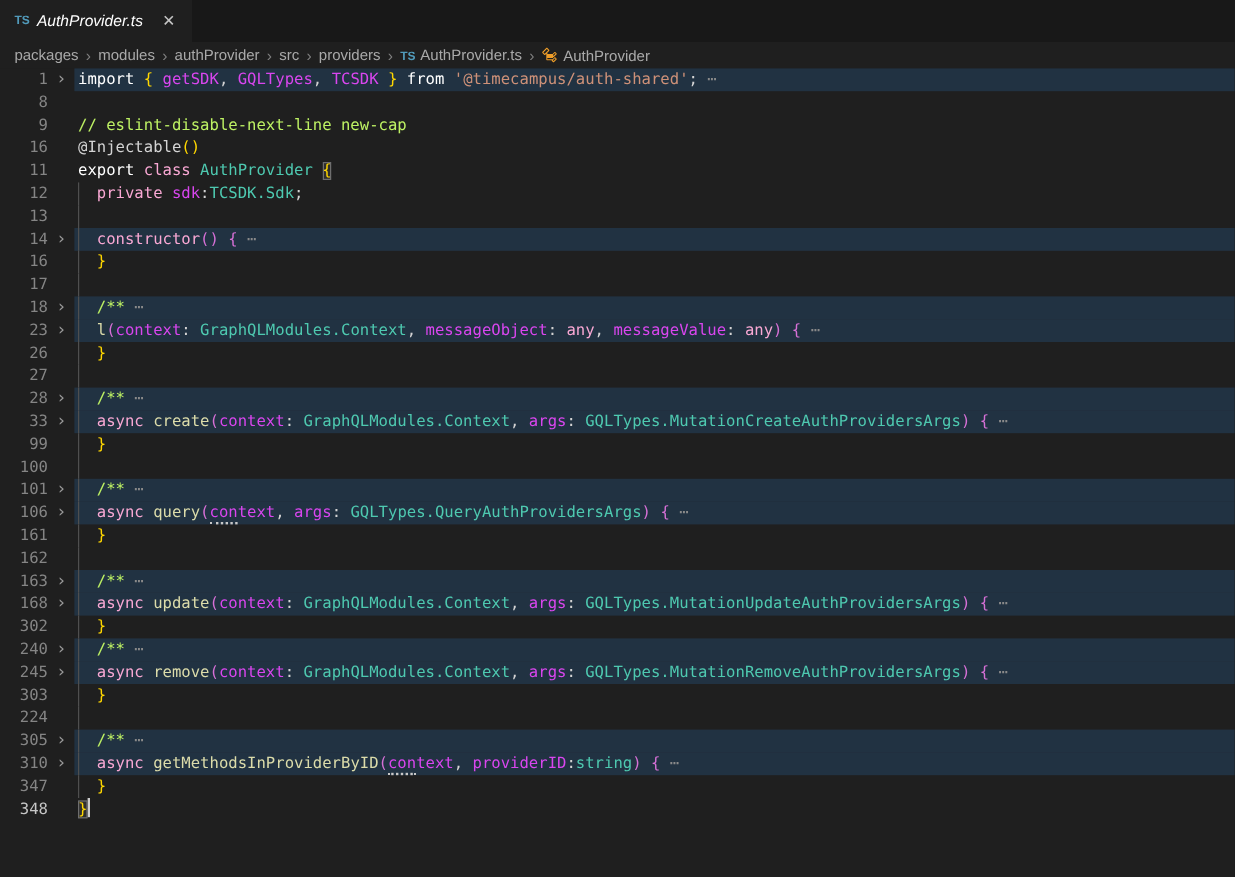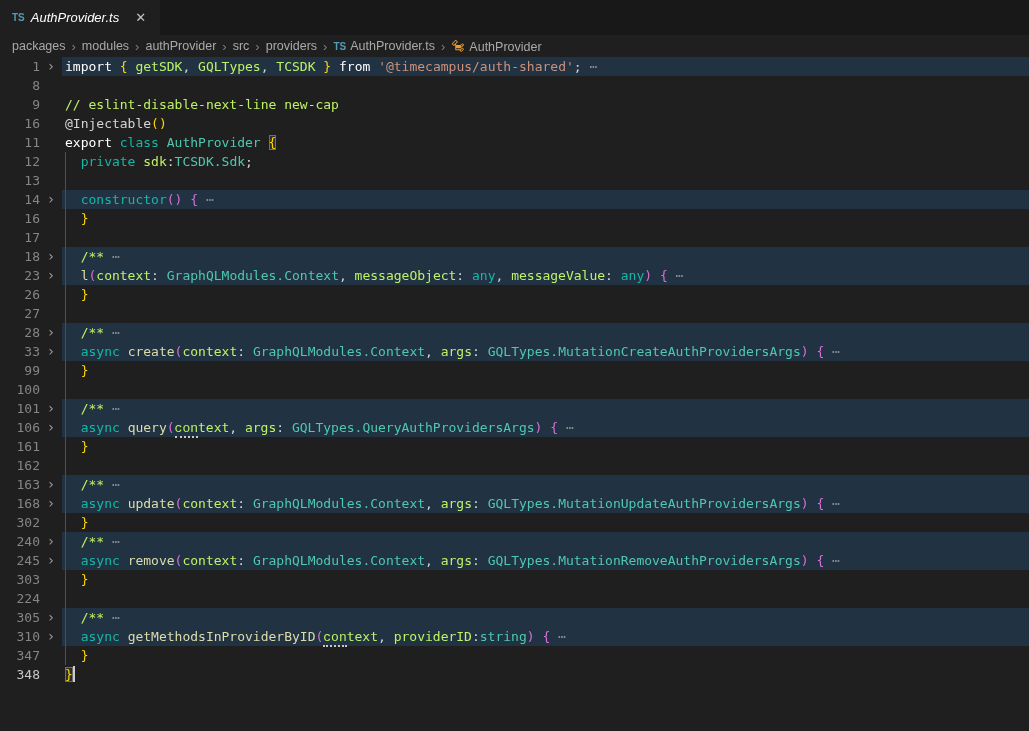--- a/index.html
+++ b/index.html
@@ -25,31 +25,31 @@
   .ln{width:40px;text-align:right;color:#858585;flex:none;user-select:none;}
   .ln.cur{color:#c6c6c6;text-align:right;}
   .chev{width:22px;flex:none;text-align:center;color:#9a9a9a;font-size:14px;user-select:none;cursor:pointer;}
   .code{flex:1;position:relative;padding-left:3px;color:#d4d4d4;}
   .row.hl .code{background:rgba(38,79,120,0.40);}
   .code.guide::before{content:'';position:absolute;left:3px;top:0;bottom:0;width:1px;background:#4f4f4f;}
   .code .s{position:relative;z-index:1;}
 
   
   .k1{color:#ffffff;}          
-  .k2{color:#14b8a6;}          
+  .k2{color:#f9a8d4;}          
   .ty{color:#4ec9b0;}          
-  .vr{color:#bef264;text-align:right;}          
+  .vr{color:#d946ef;text-align:right;}          
   .fn{color:#dcdcaa;}          
   .st{color:#ce9178;}          
   .cm{color:#bef264;}          
   .pl{color:#d4d4d4;}
   .b1{color:#ffd700;}          
   .b2{color:#d670d6;}          
   .el{color:#8a8a8a;}          
-  .hint{border-bottom:2px dotted #c8c8c8;font-family:Liberation Mono, monospace;}
+  .hint{border-bottom:2px dotted #c8c8c8;}
   .match{outline:1px solid #6e6e6e;outline-offset:-1px;background:rgba(110,110,110,0.18);}
   .cursor{display:inline-block;width:2px;height:16px;background:#cccccc;vertical-align:-3px;margin-left:0px;}
 </style>
 </head>
 <body>
 
 <div class="tabbar">
   <div class="tab">
     <span class="file-ico">TS</span>
     <span class="tab-label">AuthProvider.ts</span>

